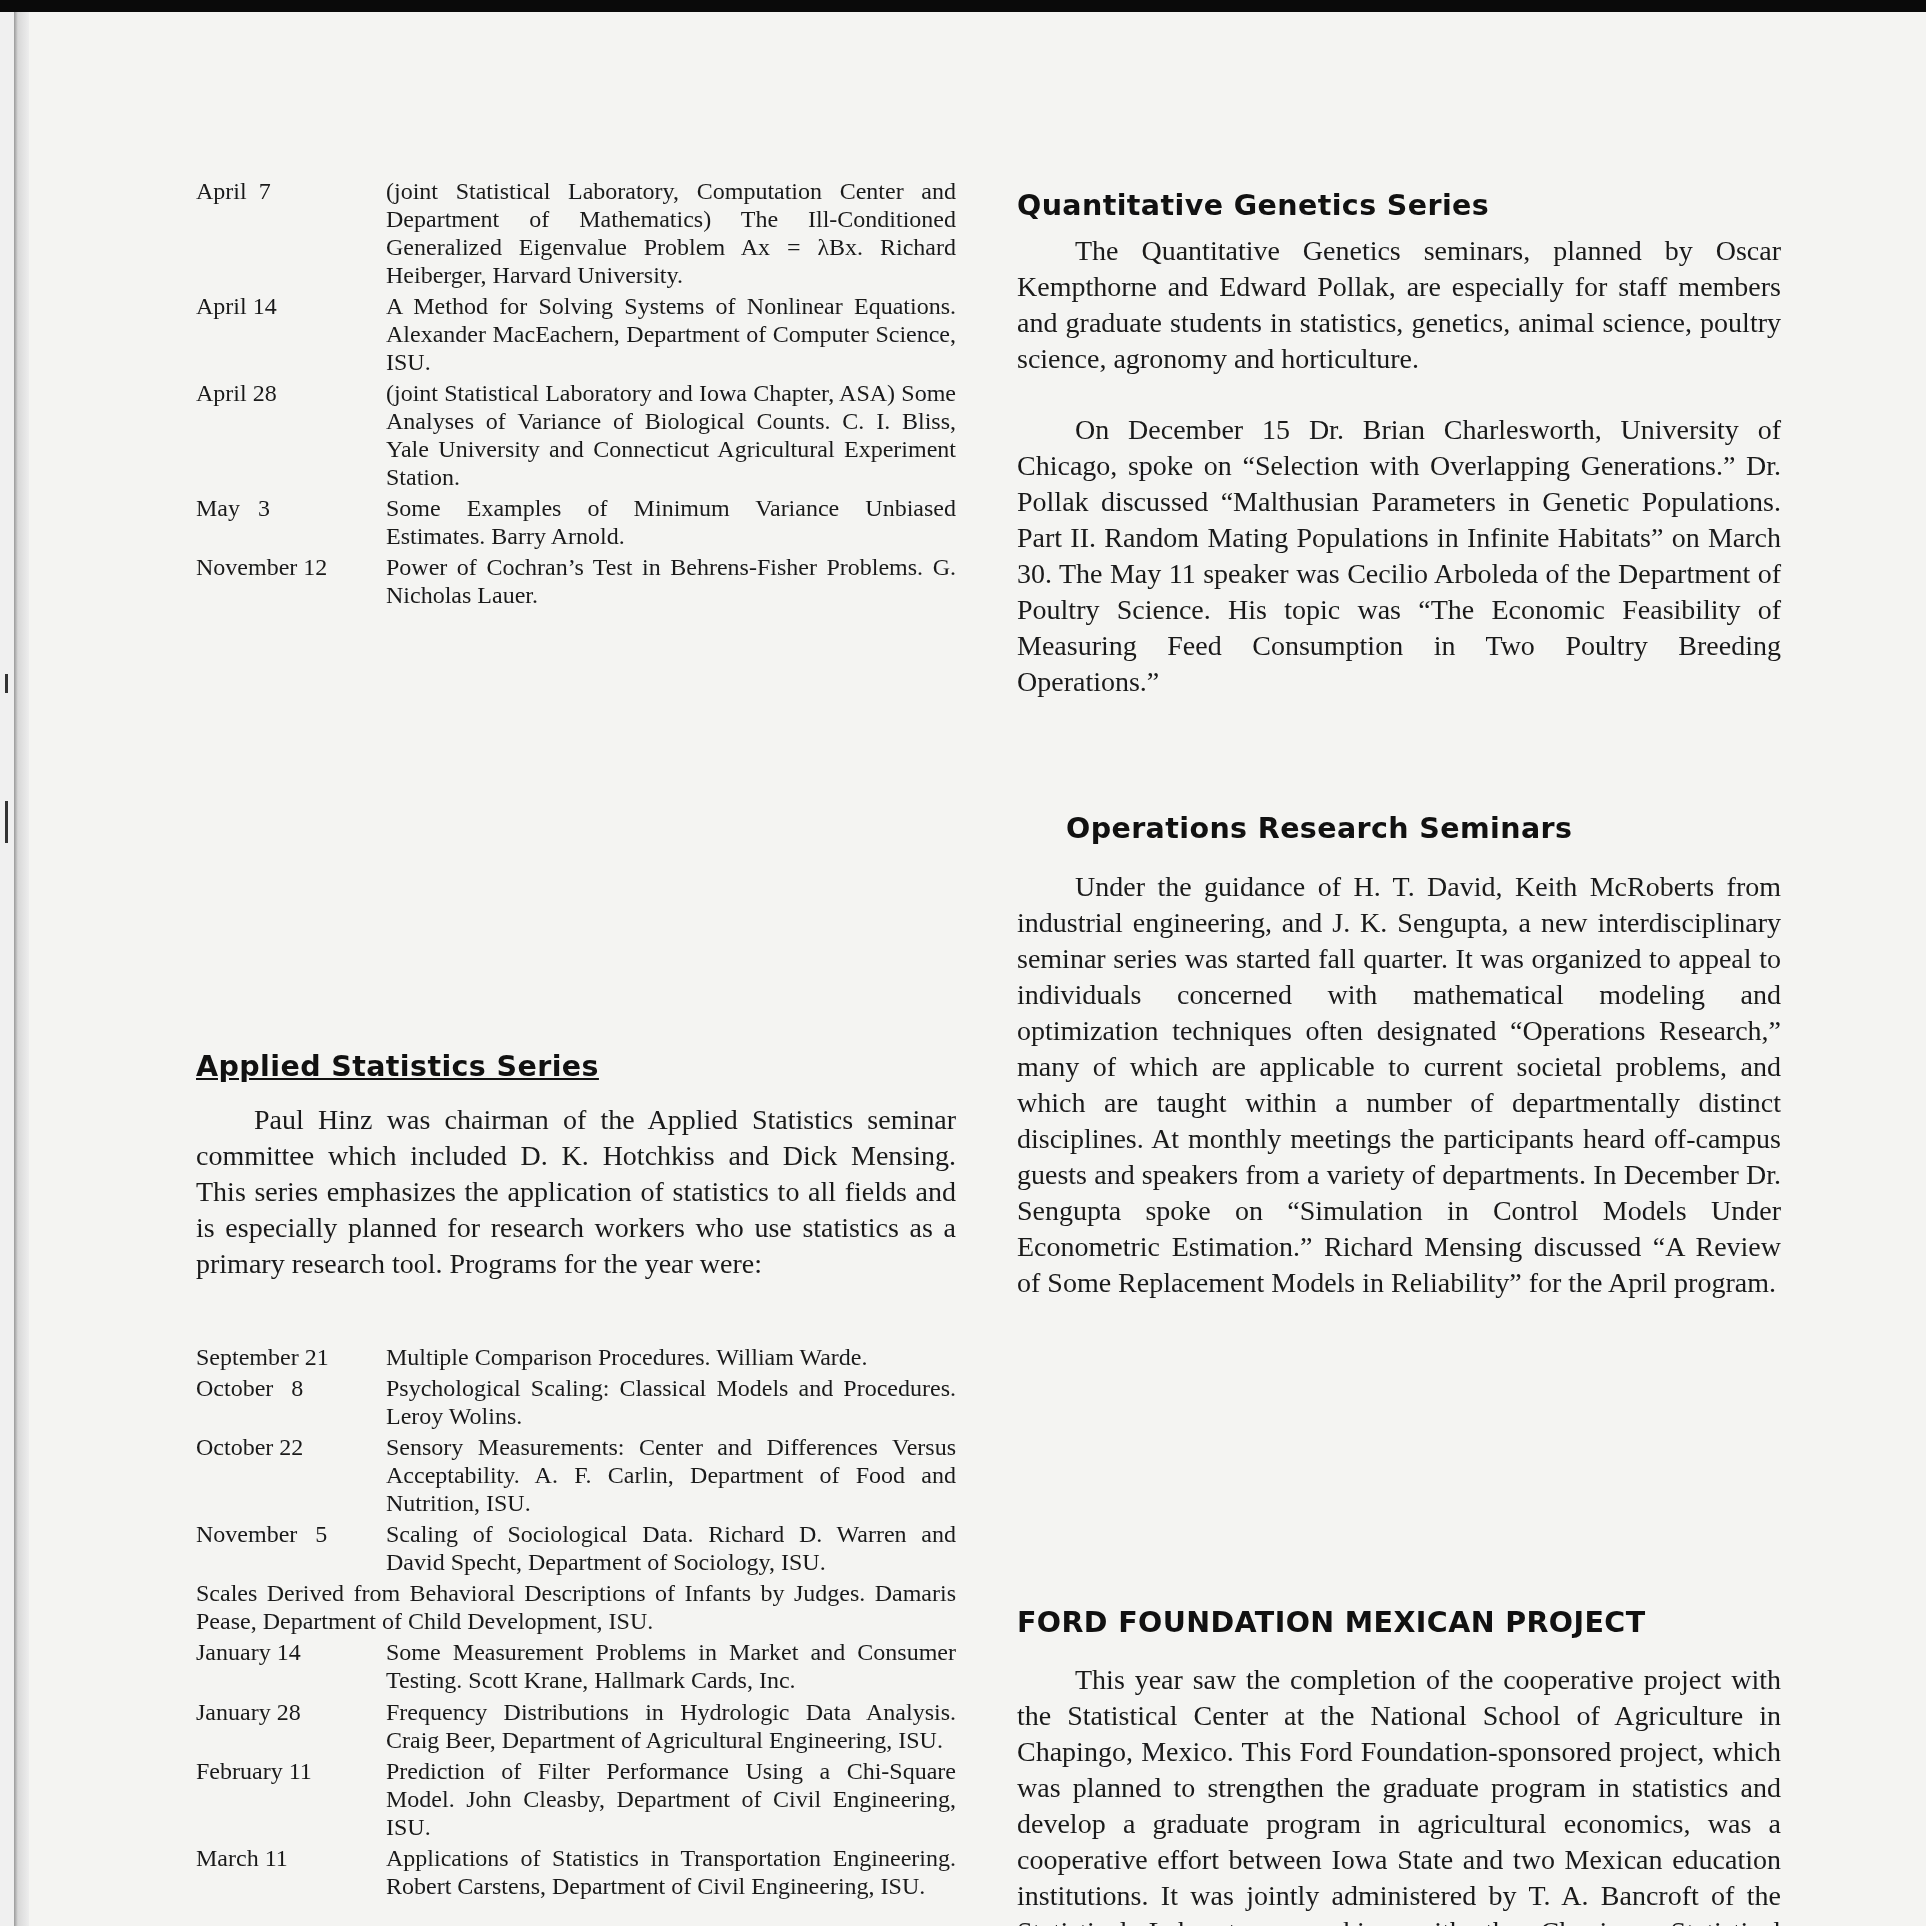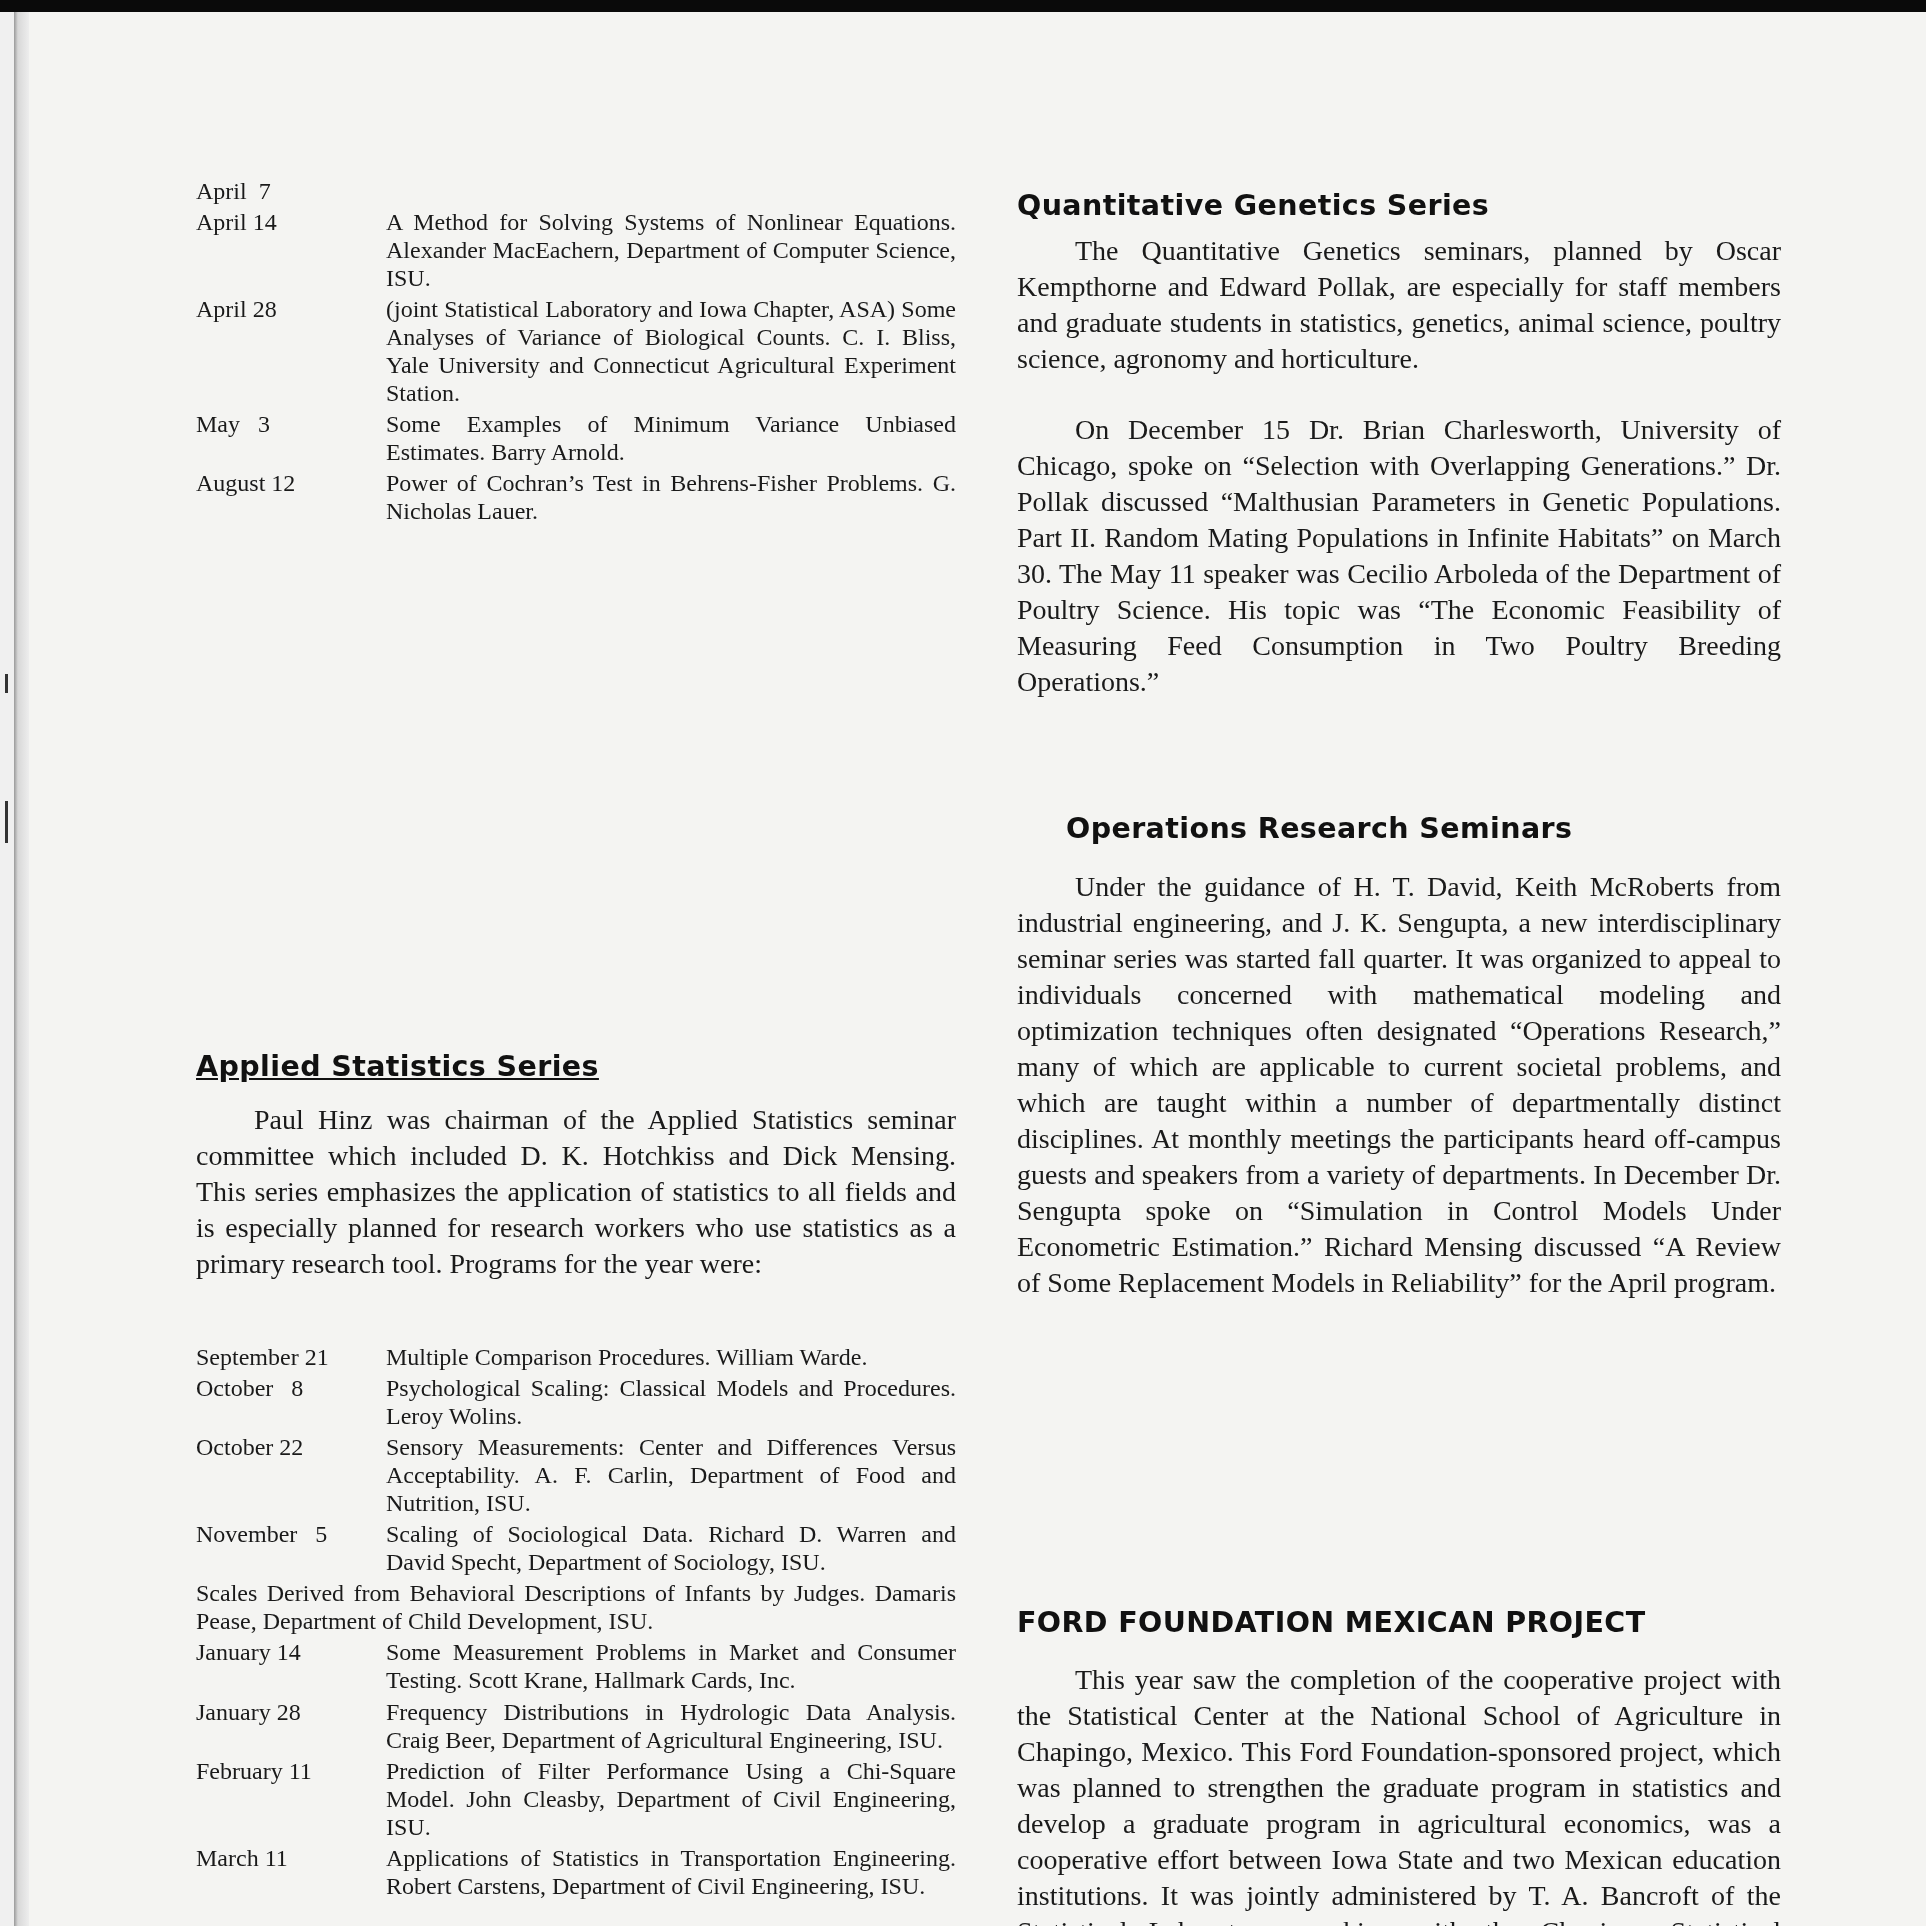--- a/index.html
+++ b/index.html
@@ -32,35 +32,36 @@
 <div class="top-border"></div>
 <div class="gutter-strip"></div>
 <div class="gutter-shadow"></div>
 
 <div class="margin-tick" style="top:674px;height:19px;"></div>
 <div class="margin-tick" style="top:801px;height:42px;"></div>
 
 <div class="sched" style="top:177px;">
   <div class="entry">
     <span class="date">April  7</span>
+    <span class="desc">(joint Statistical Laboratory, Computation Center and Department of Mathematics) The Ill-Conditioned Generalized Eigenvalue Problem Ax = λBx. Richard Heiberger, Harvard University.</span>
   </div>
   <div class="entry">
     <span class="date">April 14</span>
     <span class="desc">A Method for Solving Systems of Nonlinear Equations. Alexander MacEachern, Department of Computer Science, ISU.</span>
   </div>
   <div class="entry">
     <span class="date">April 28</span>
     <span class="desc">(joint Statistical Laboratory and Iowa Chapter, ASA) Some Analyses of Variance of Biological Counts. C. I. Bliss, Yale University and Connecticut Agricultural Experiment Station.</span>
   </div>
   <div class="entry">
     <span class="date">May   3</span>
     <span class="desc">Some Examples of Minimum Variance Unbiased Estimates. Barry Arnold.</span>
   </div>
   <div class="entry">
-    <span class="date">August 12</span>
+    <span class="date">November 12</span>
     <span class="desc">Power of Cochran’s Test in Behrens-Fisher Problems. G. Nicholas Lauer.</span>
   </div>
 </div>
 
 <div class="heading" style="left:196px; top:1050px;text-decoration:underline;">Applied Statistics Series</div>
 <p class="para" style="left:196px; top:1102px; width:760px;">Paul Hinz was chairman of the Applied Statistics seminar committee which included D. K. Hotchkiss and Dick Mensing. This series emphasizes the application of statistics to all fields and is especially planned for research workers who use statistics as a primary research tool. Programs for the year were:</p>
 
 <div class="sched" style="top:1343px;">
   <div class="entry">
     <span class="date">September 21</span>

